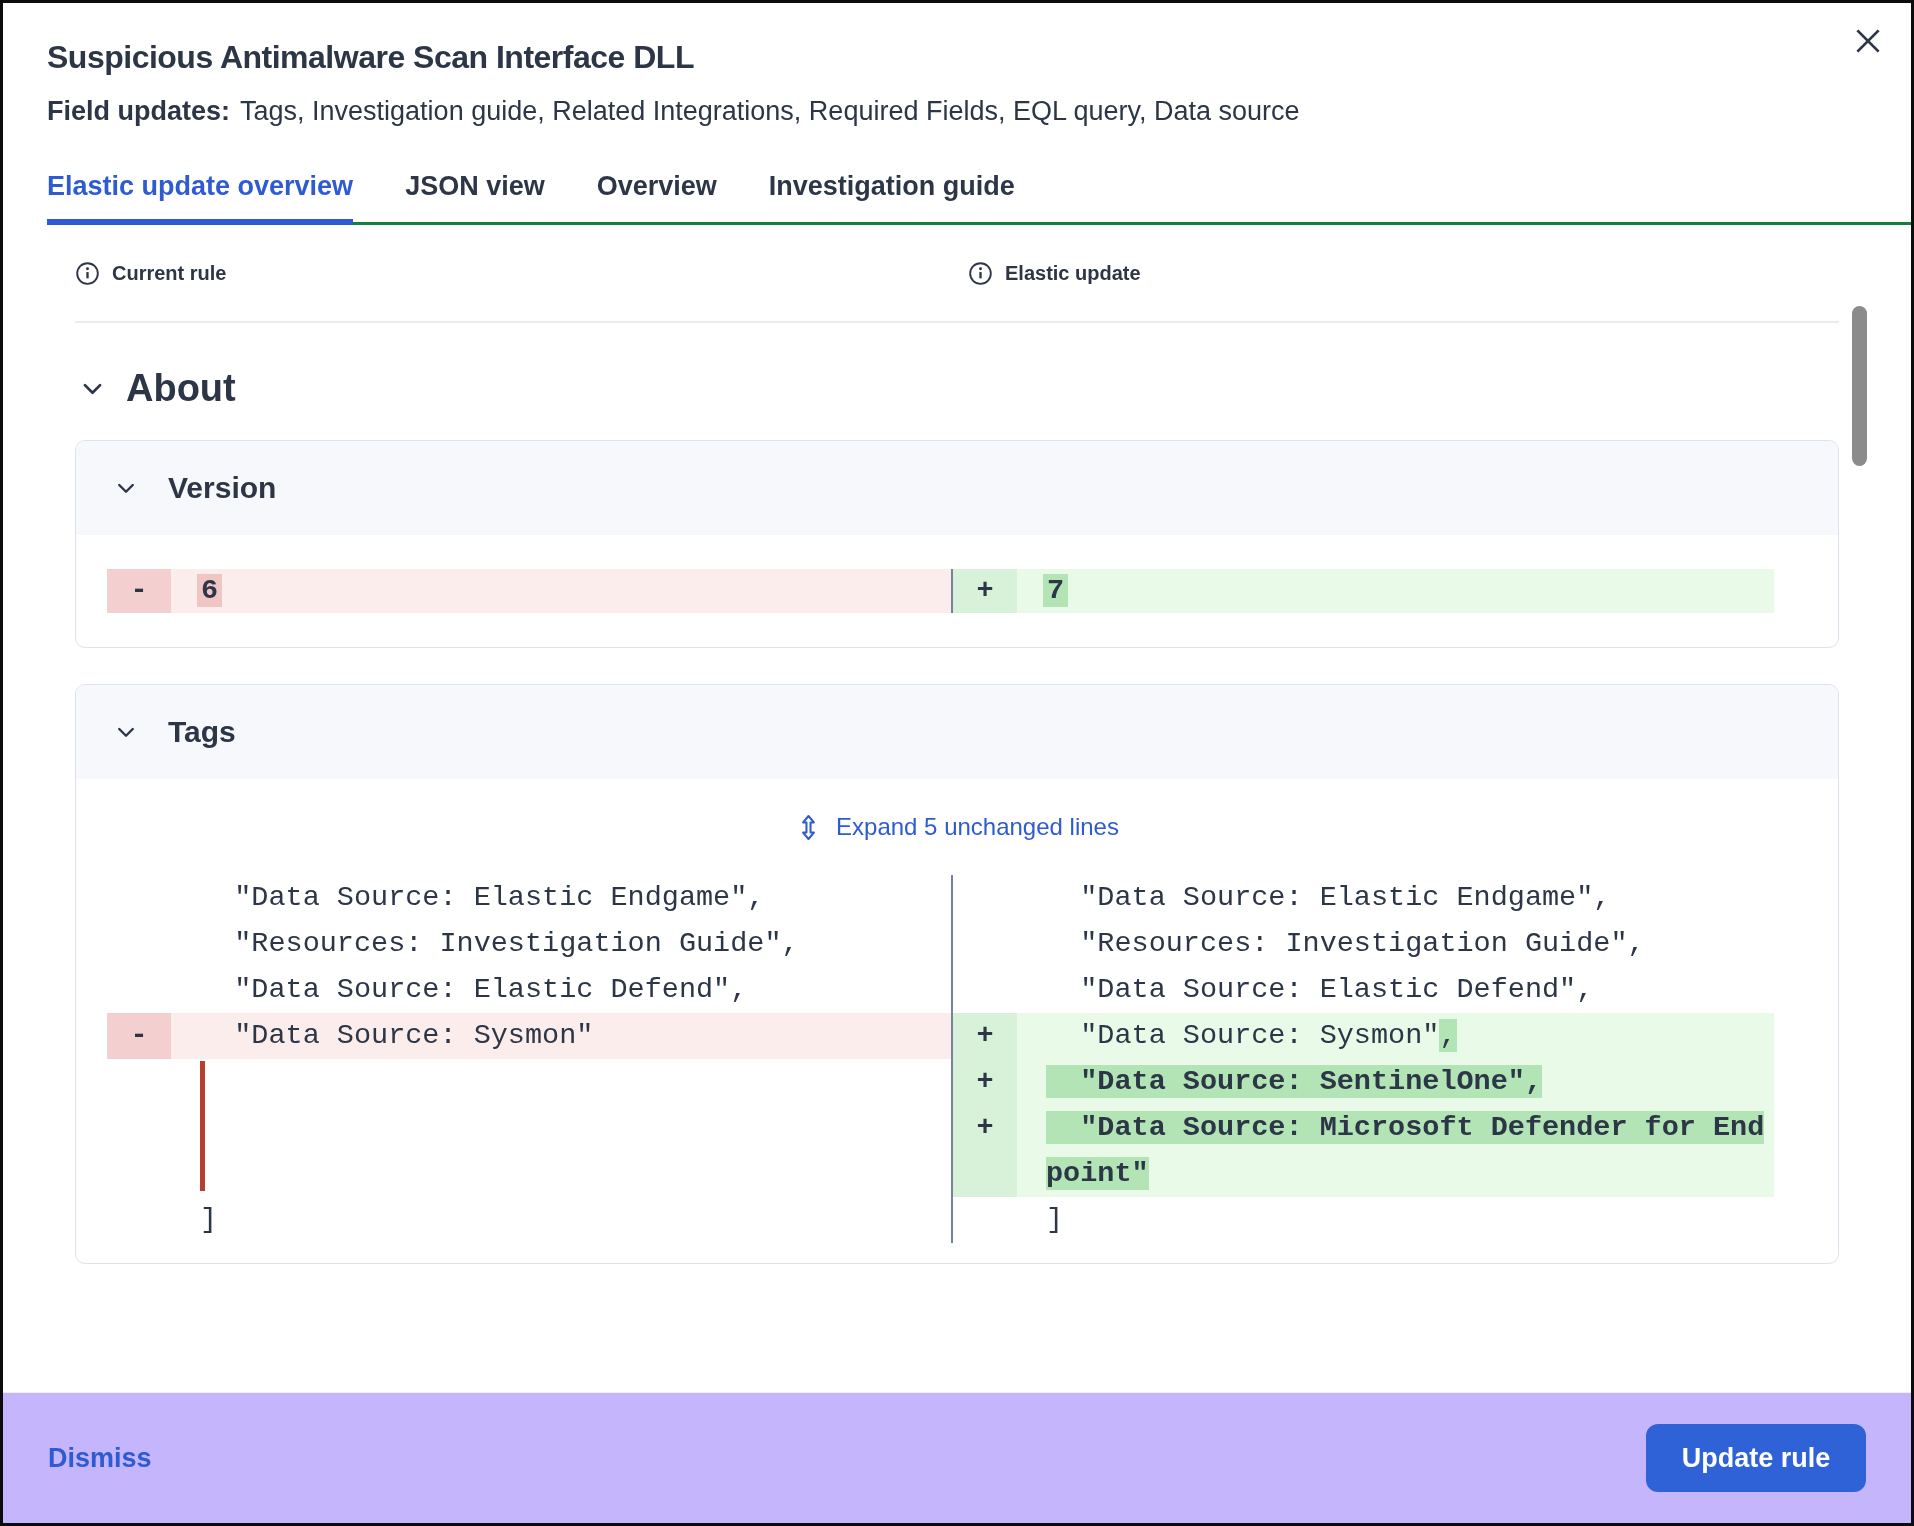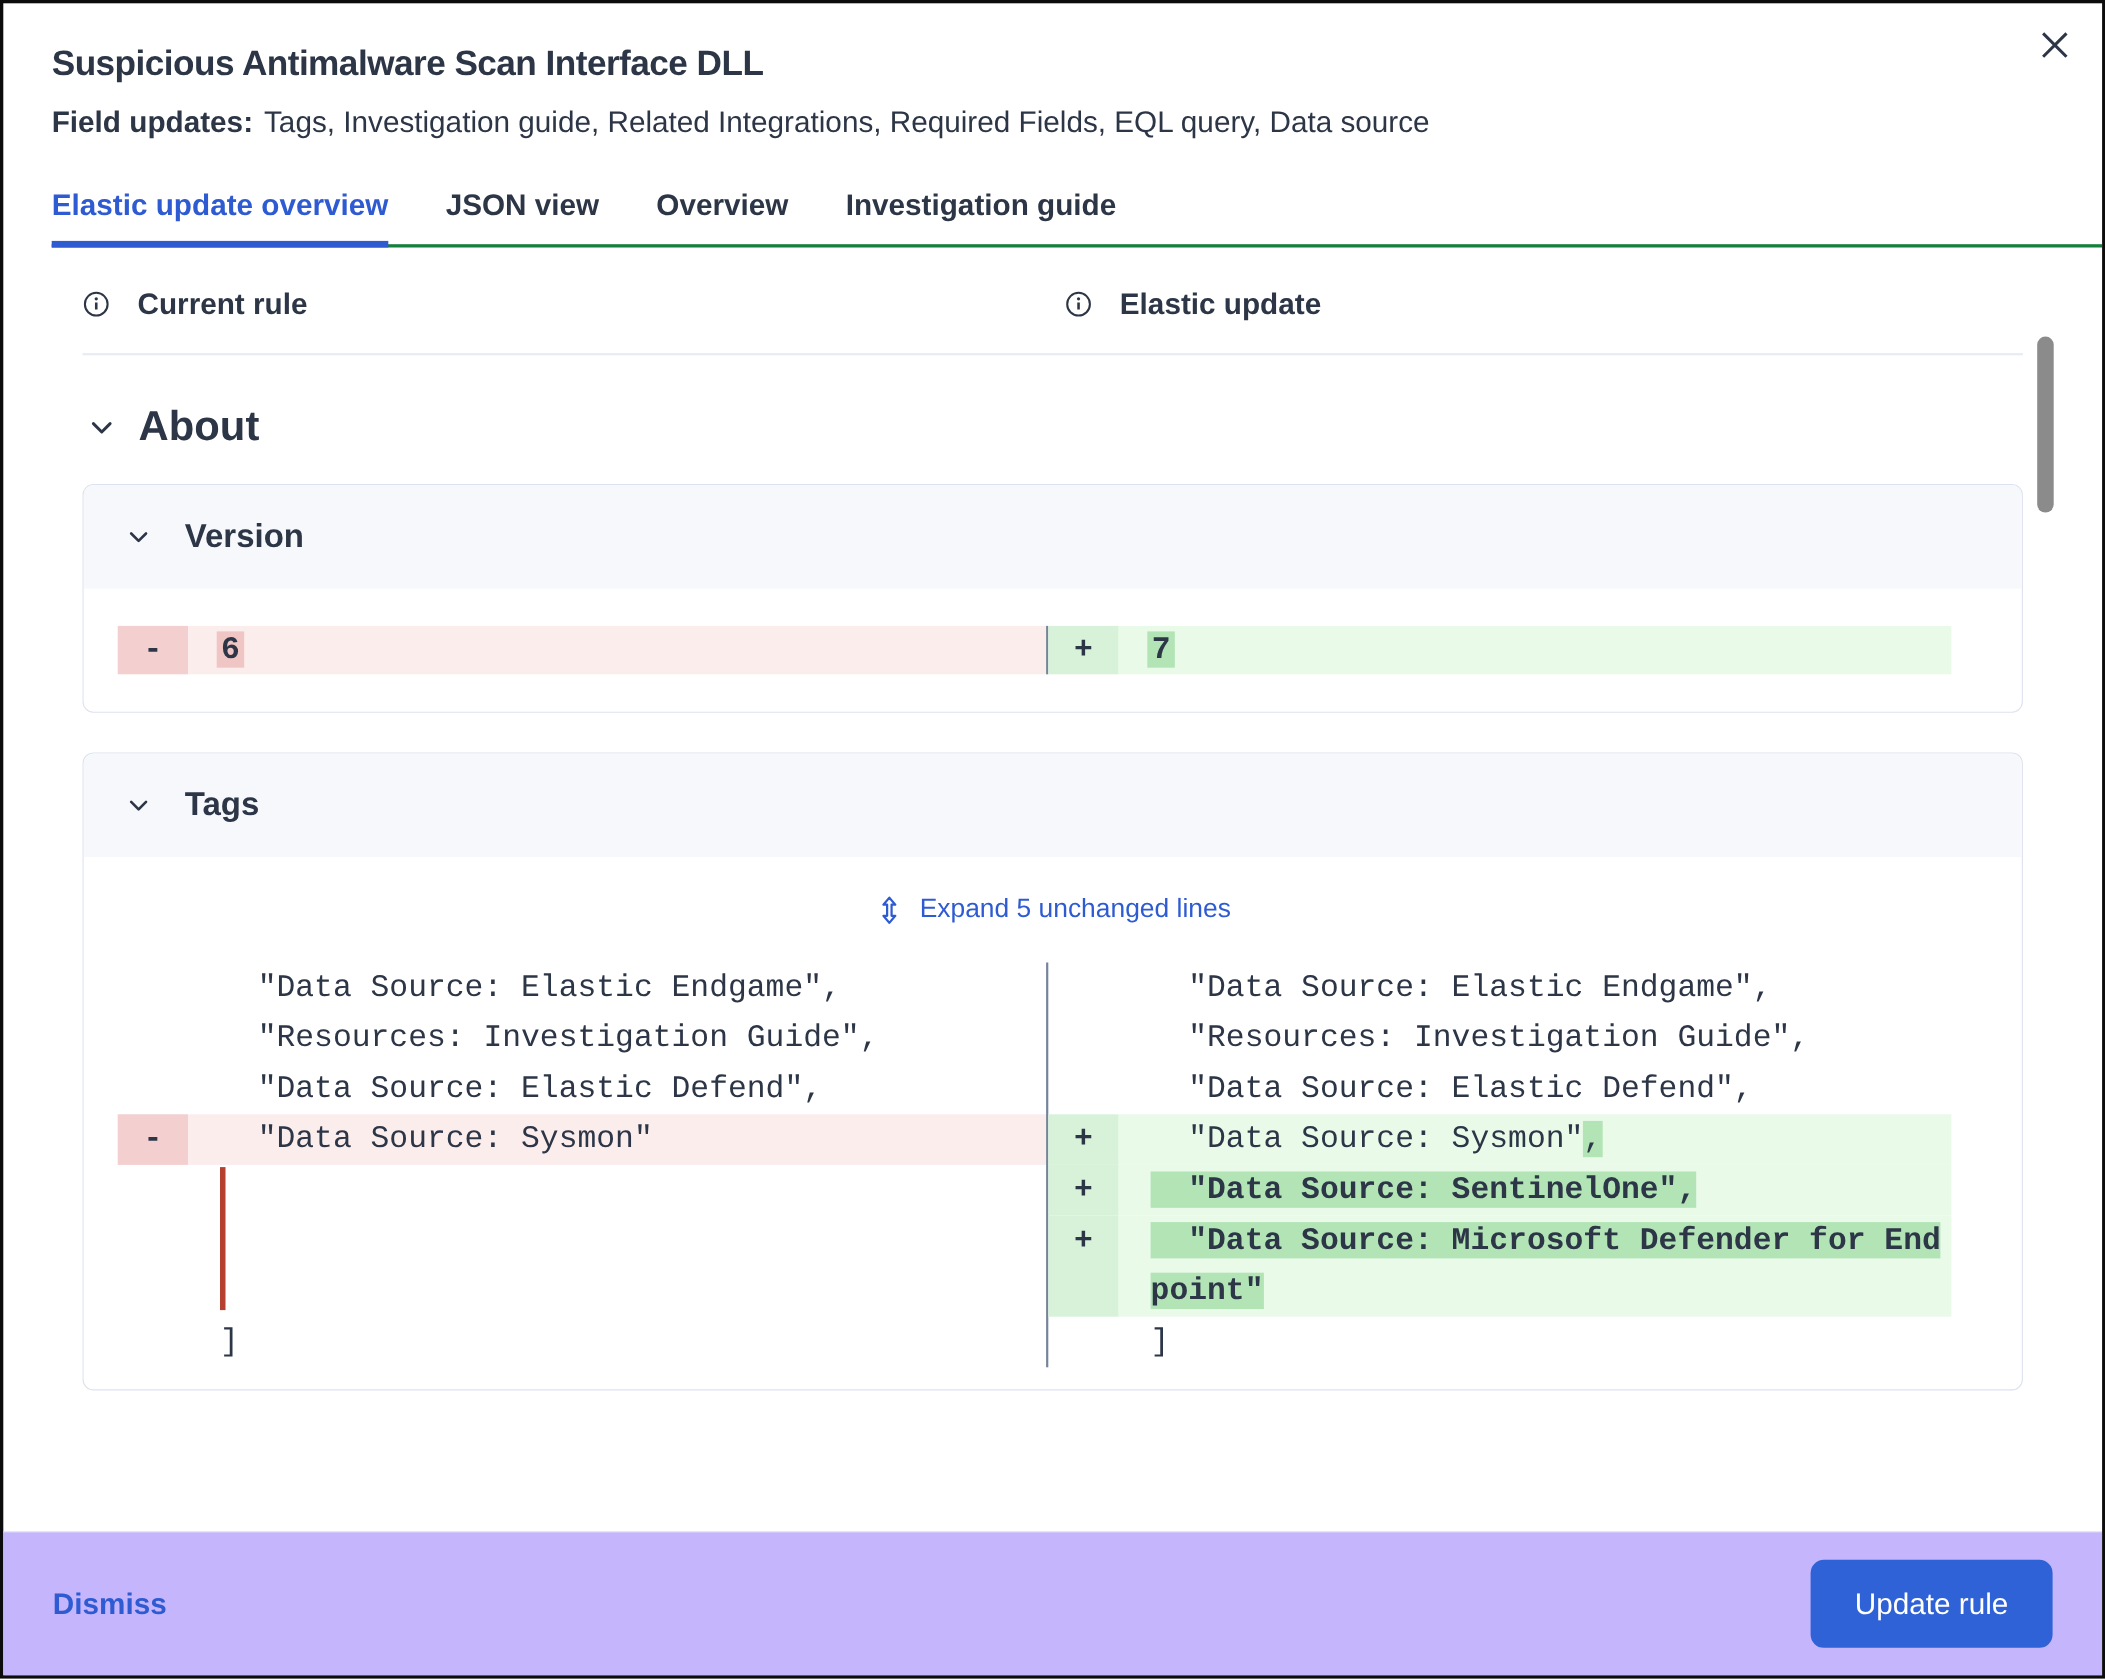--- a/index.html
+++ b/index.html
@@ -17,21 +17,21 @@
   .sev-dot{display:inline-block;width:16px;height:16px;border-radius:50%;background:#d18d3f;margin:0 12px 0 6px;}
   .close-btn{position:absolute;top:18px;right:22px;width:40px;height:40px;background:none;border:none;padding:2px;cursor:pointer;}
   
   .tabs{display:flex;gap:52px;margin:44px 0 0 44px;border-bottom:3px solid #15803d;}
   .tab{font-size:27px;font-weight:600;padding-bottom:20px;position:relative;cursor:pointer;color:#2d3647;}
   .tab.active{color:#2e5bd2;}
   .tab.active::after{content:"";position:absolute;left:0;right:0;bottom:-3px;height:6px;background:#2e5bd2;}
   
   .content{margin:36px 72px 0 72px;}
   .col-headers{position:relative;height:44px;}
-  .col-h{display:flex;align-items:center;gap:25px;font-size:27px;font-weight:700;}
+  .col-h{display:flex;align-items:center;gap:12px;font-size:20px;font-weight:700;}
   .col-h.right{position:absolute;left:893px;top:0;justify-content:space-between;}
   .col-divider{margin-top:16px;border-bottom:2px solid #e7ecf4;}
   .about{display:flex;align-items:center;gap:20px;margin:44px 0 0 4px;font-size:38px;font-weight:700;cursor:pointer;}
   
   .panel{border:1px solid #dce2ee;border-radius:10px;margin-top:30px;background:#fff;overflow:hidden;}
   .panel + .panel{margin-top:36px;}
   .panel-h{display:flex;align-items:center;gap:30px;background:#f6f8fc;height:94px;padding-left:38px;font-size:30px;font-weight:700;cursor:pointer;}
   
   .vbody{padding:34px 0 34px 31px;}
   .vrow,.crow{display:flex;font-family:"Liberation Mono","DejaVu Sans Mono",monospace;font-size:28.5px;color:#2d3647;}
@@ -61,22 +61,22 @@
   .crow.added .gut{background:#d7f2d8;font-weight:700;}
   .crow.added .content-cell{background:#eafae9;}
   .crow.bold .content-cell{font-weight:700;}
   .content-cell .hl{background:#b2e4b5;}
   .crow.gap .content-cell{position:relative;}
   .redbar{position:absolute;left:29px;top:2px;width:5px;height:130px;background:#b5402f;}
   
   .footer{position:absolute;left:0;right:0;bottom:0;height:131px;background:#c4b5fd;border-top:1px solid #eceff6;
     display:flex;align-items:center;justify-content:space-between;padding:0 45px;box-sizing:border-box;}
   .dismiss{color:#2e5bd2;font-weight:700;font-size:27px;text-decoration:none;cursor:pointer;}
-  .update-btn{min-width:220px;height:80px;background:#2f62d6;color:#fff;border:none;border-radius:12px;
-    font-size:27px;font-weight:400;font-family:"Liberation Sans",sans-serif;cursor:pointer;padding:0 34px;}
+  .update-btn{min-width:220px;height:68px;background:#2f62d6;color:#fff;border:none;border-radius:12px;
+    font-size:27px;font-weight:700;font-family:"Liberation Sans",sans-serif;cursor:pointer;padding:0 34px;}
   
   .scroll-thumb{position:absolute;right:44px;top:303px;width:15px;height:160px;border-radius:8px;background:#8b8b8b;cursor:pointer;}
   svg{display:block;}
 </style>
 </head>
 <body>
 
 <button class="close-btn">
   <svg width="34" height="34" viewBox="0 0 16 16">
     <path d="M3 3l10 10M13 3L3 13" stroke="#2d3647" stroke-width="1.3" fill="none"></path>

